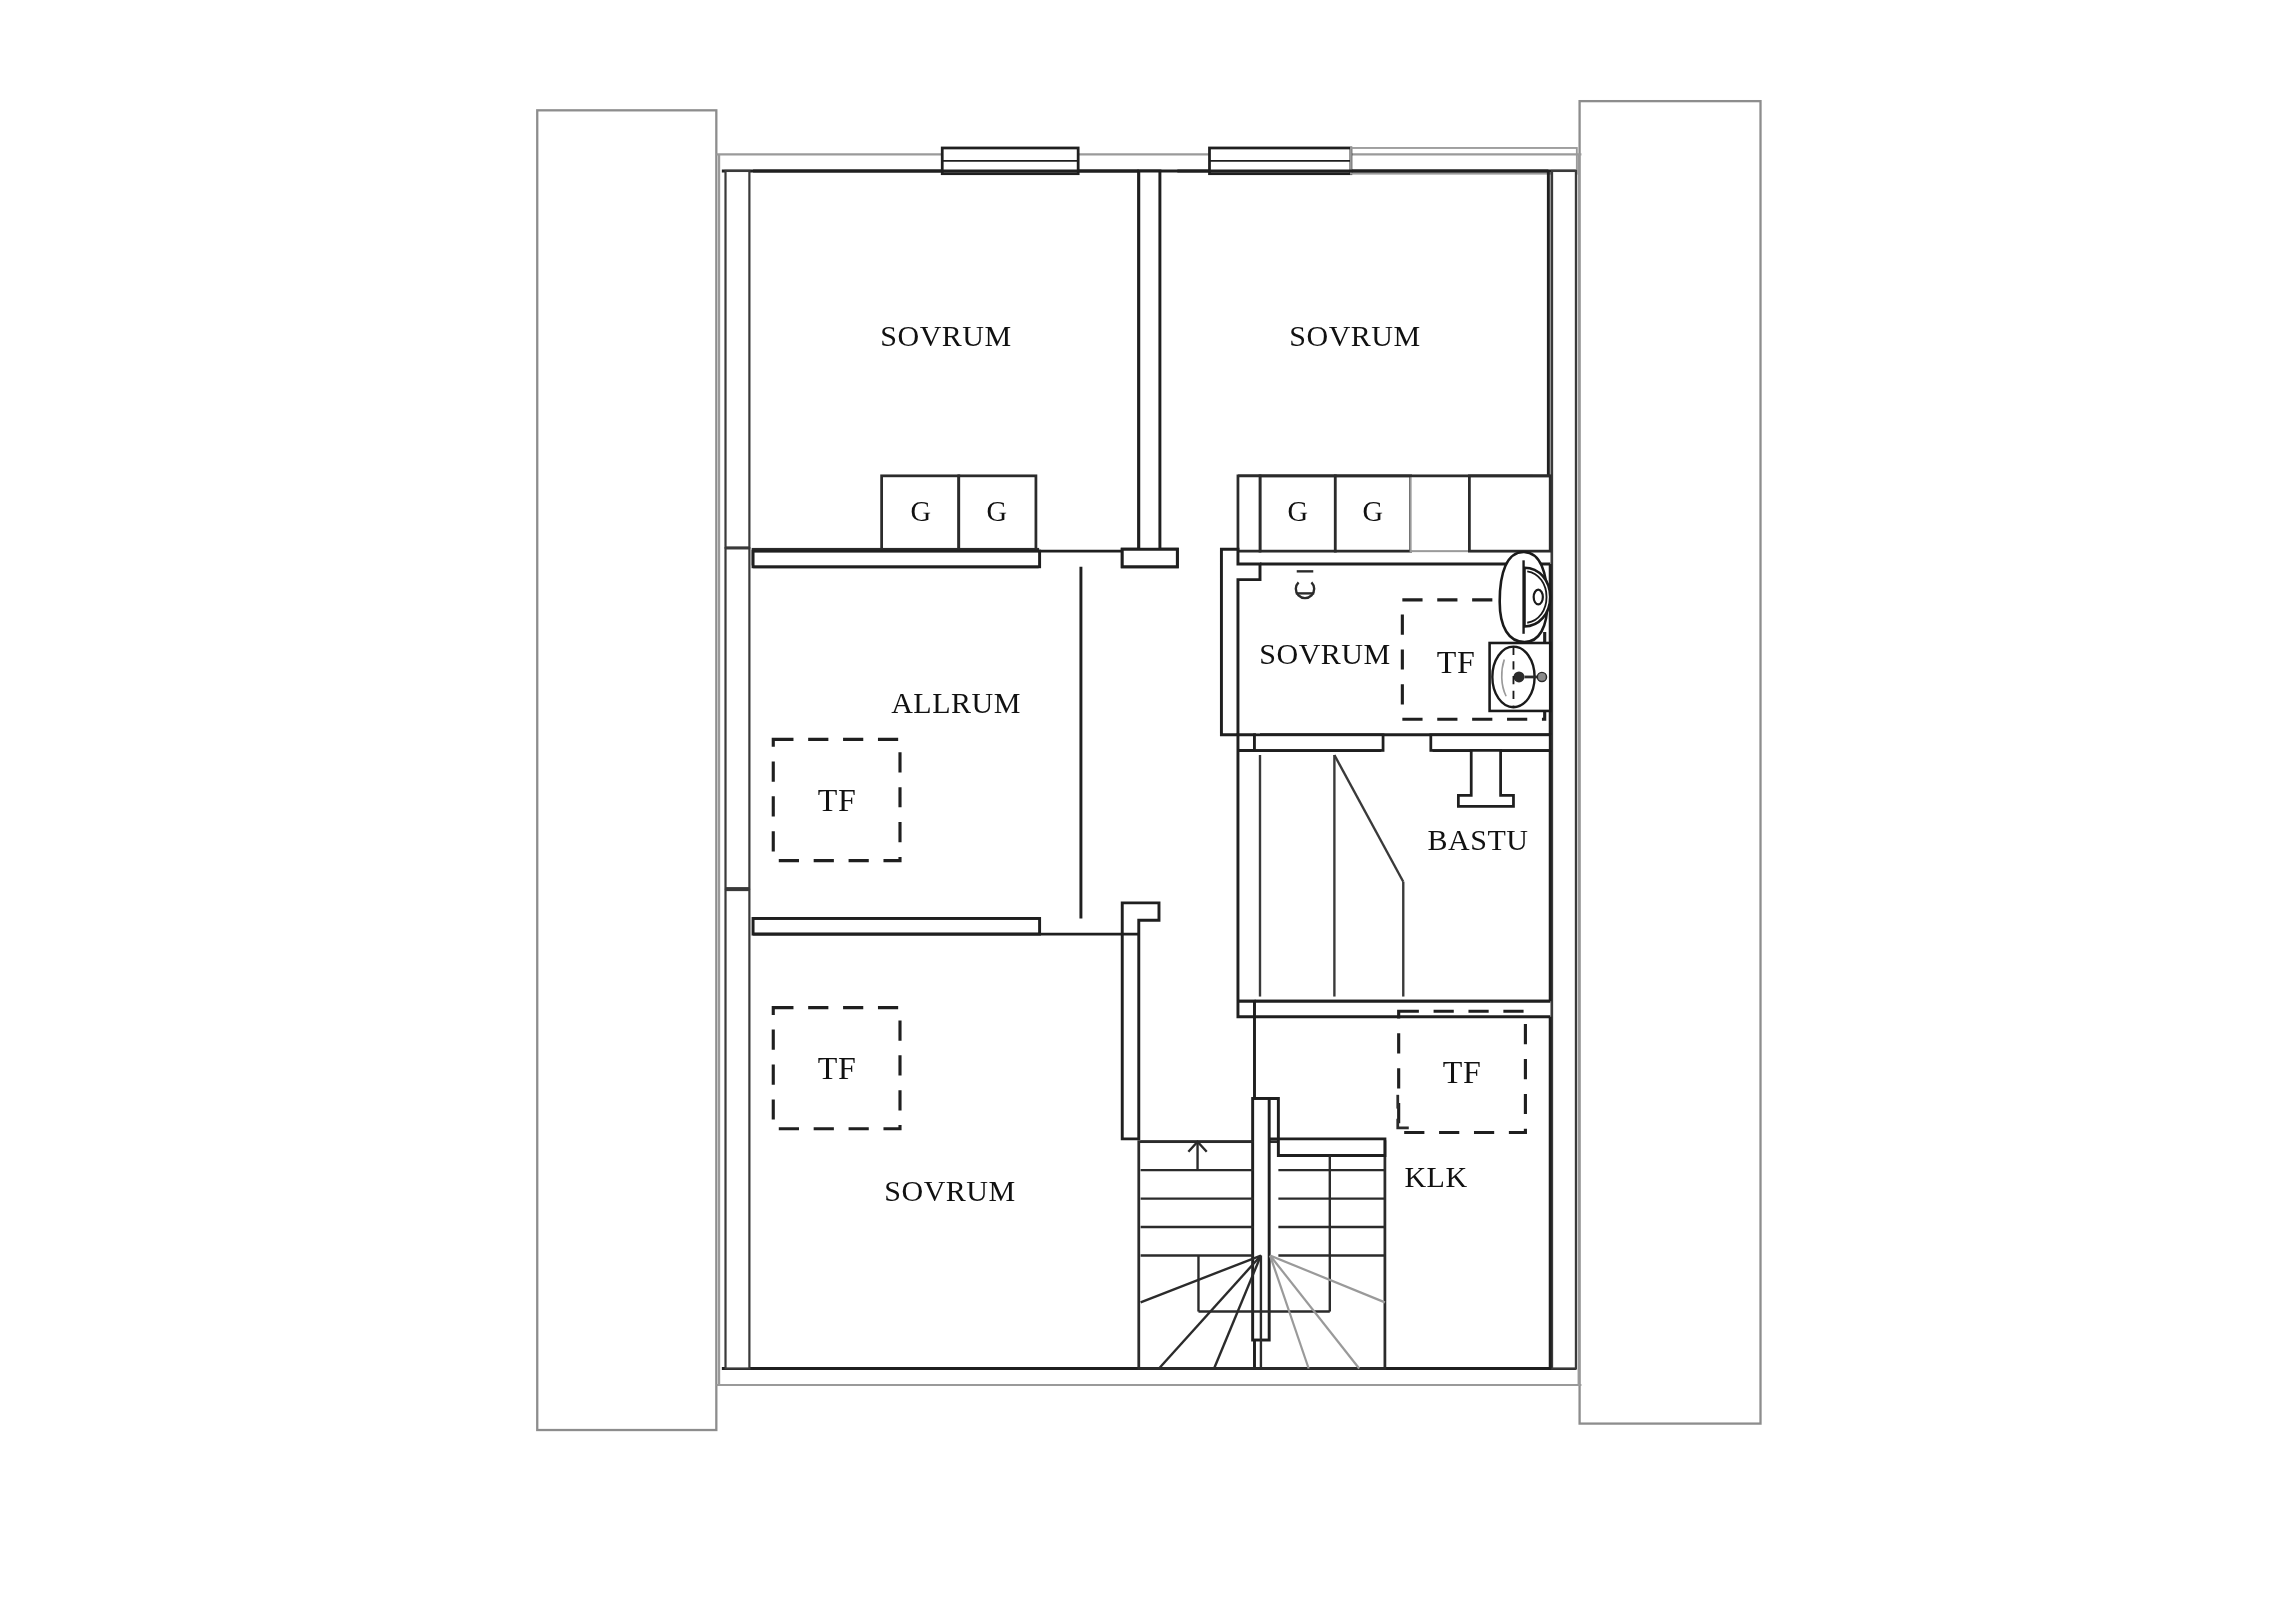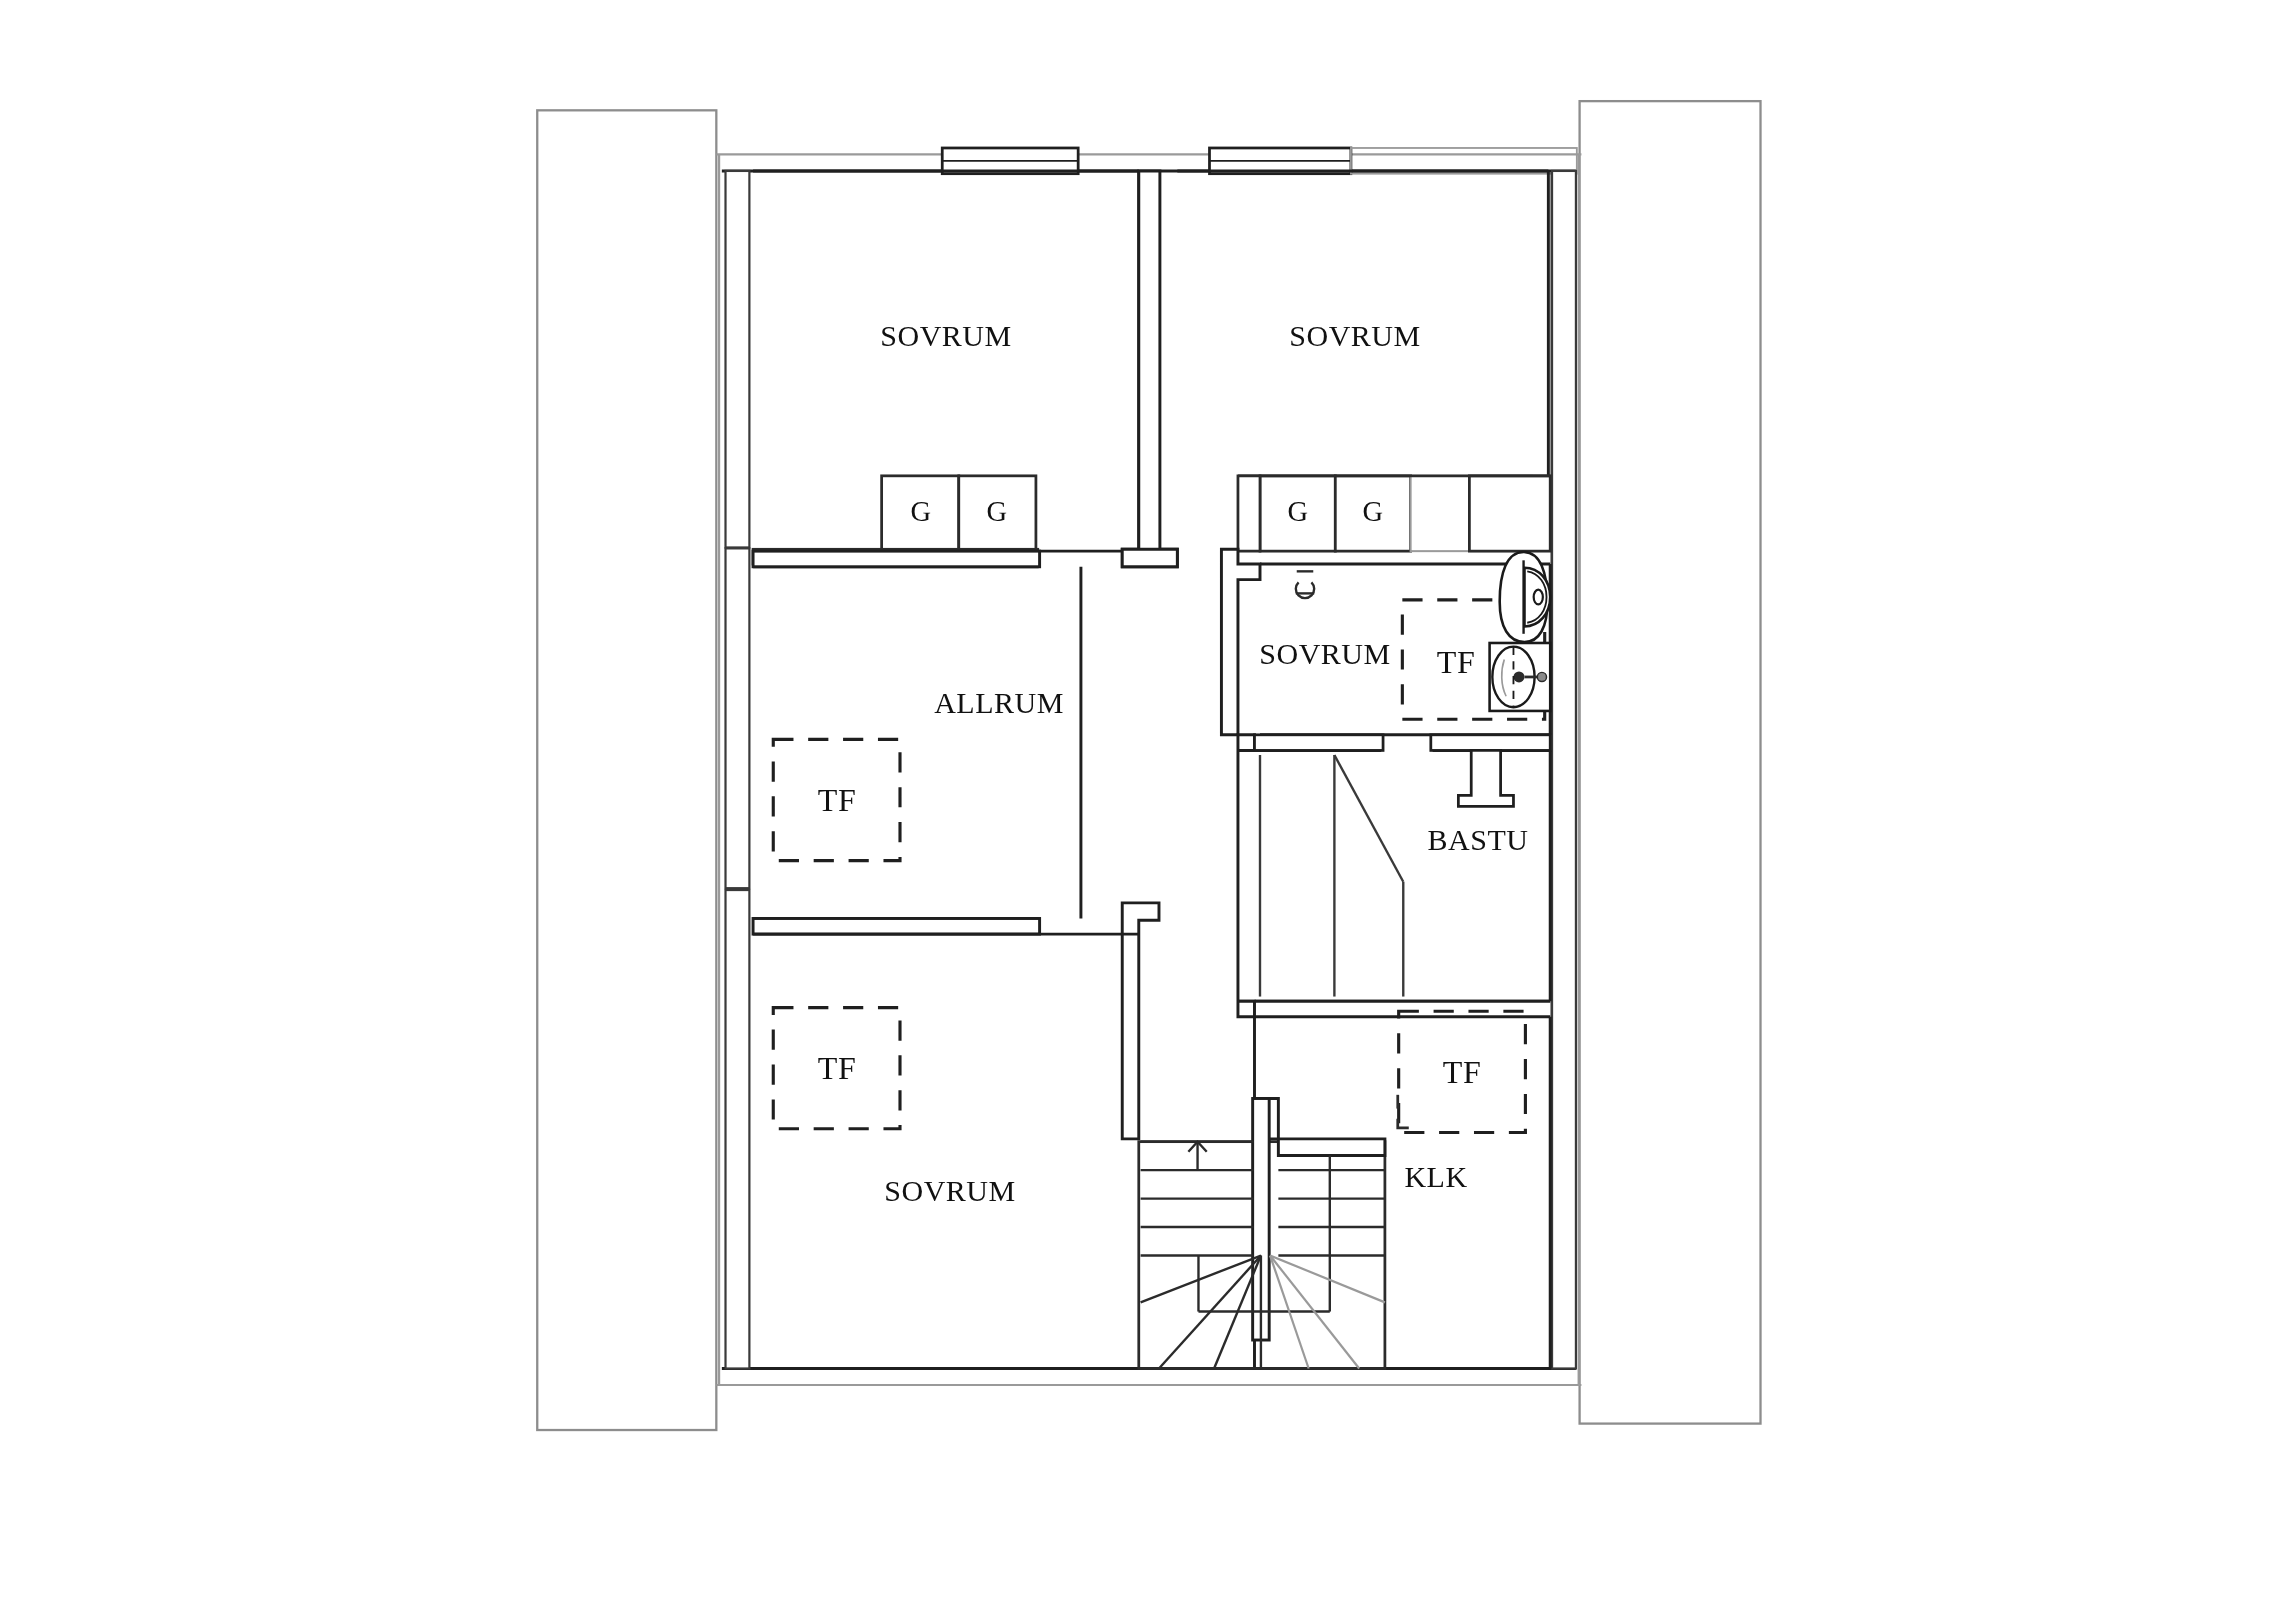--- a/index.html
+++ b/index.html
@@ -323,21 +323,21 @@
 
     <g fill="none" stroke="#2b2b2b" stroke-width="3">
       <path d="M 1522 1192 L 1522 1207"></path>
       <path d="M 1522 1218 L 1522 1228 L 1534 1228"></path>
     </g>
 
   </svg>
 
   <div class="room-label lbl-room" style="left:946px; top:336px;">SOVRUM</div>
   <div class="room-label lbl-room" style="left:1355px; top:336px;">SOVRUM</div>
-  <div class="room-label lbl-room" style="left:999px; top:703px;">ALLRUM</div>
+  <div class="room-label lbl-room" style="left:956px; top:703px;">ALLRUM</div>
   <div class="room-label lbl-room" style="left:1325px; top:654px;">SOVRUM</div>
   <div class="room-label lbl-room" style="left:1478px; top:840px;">BASTU</div>
   <div class="room-label lbl-room" style="left:1436px; top:1177px;">KLK</div>
   <div class="room-label lbl-room" style="left:950px; top:1191px;">SOVRUM</div>
 
   <div class="room-label lbl-tf" style="left:837px; top:800px;">TF</div>
   <div class="room-label lbl-tf" style="left:837px; top:1068px;">TF</div>
   <div class="room-label lbl-tf" style="left:1456px; top:662px;">TF</div>
   <div class="room-label lbl-tf" style="left:1462px; top:1072px;">TF</div>
 

